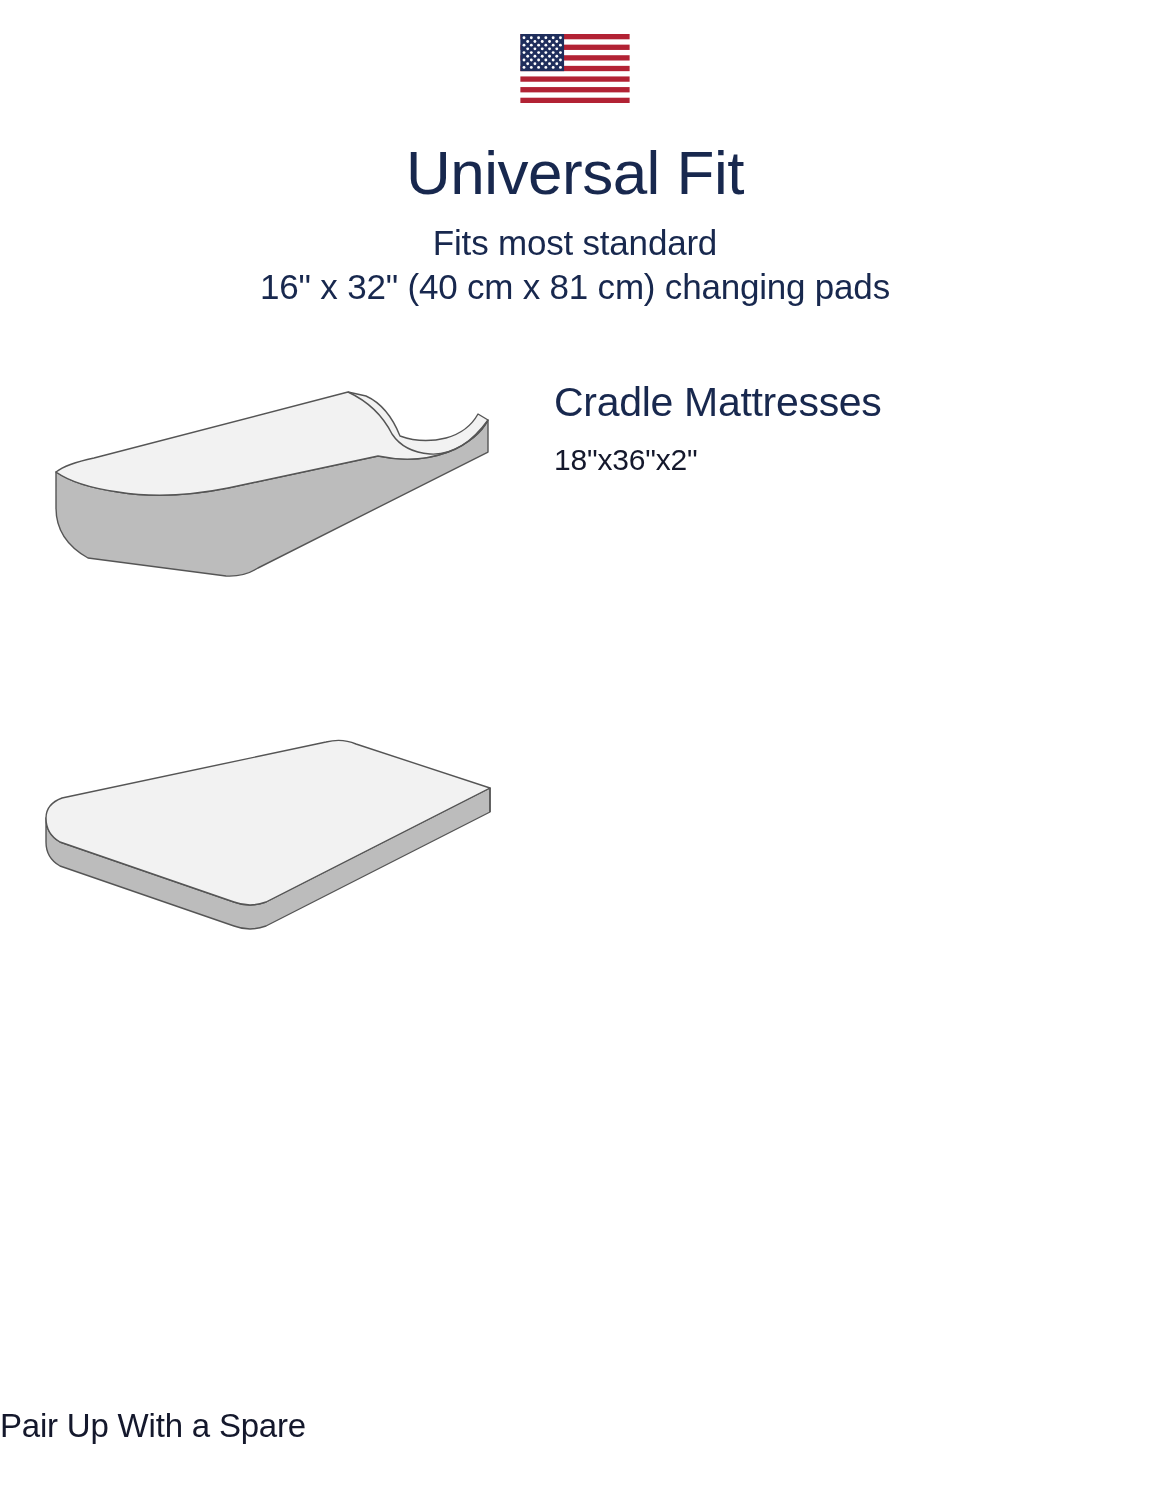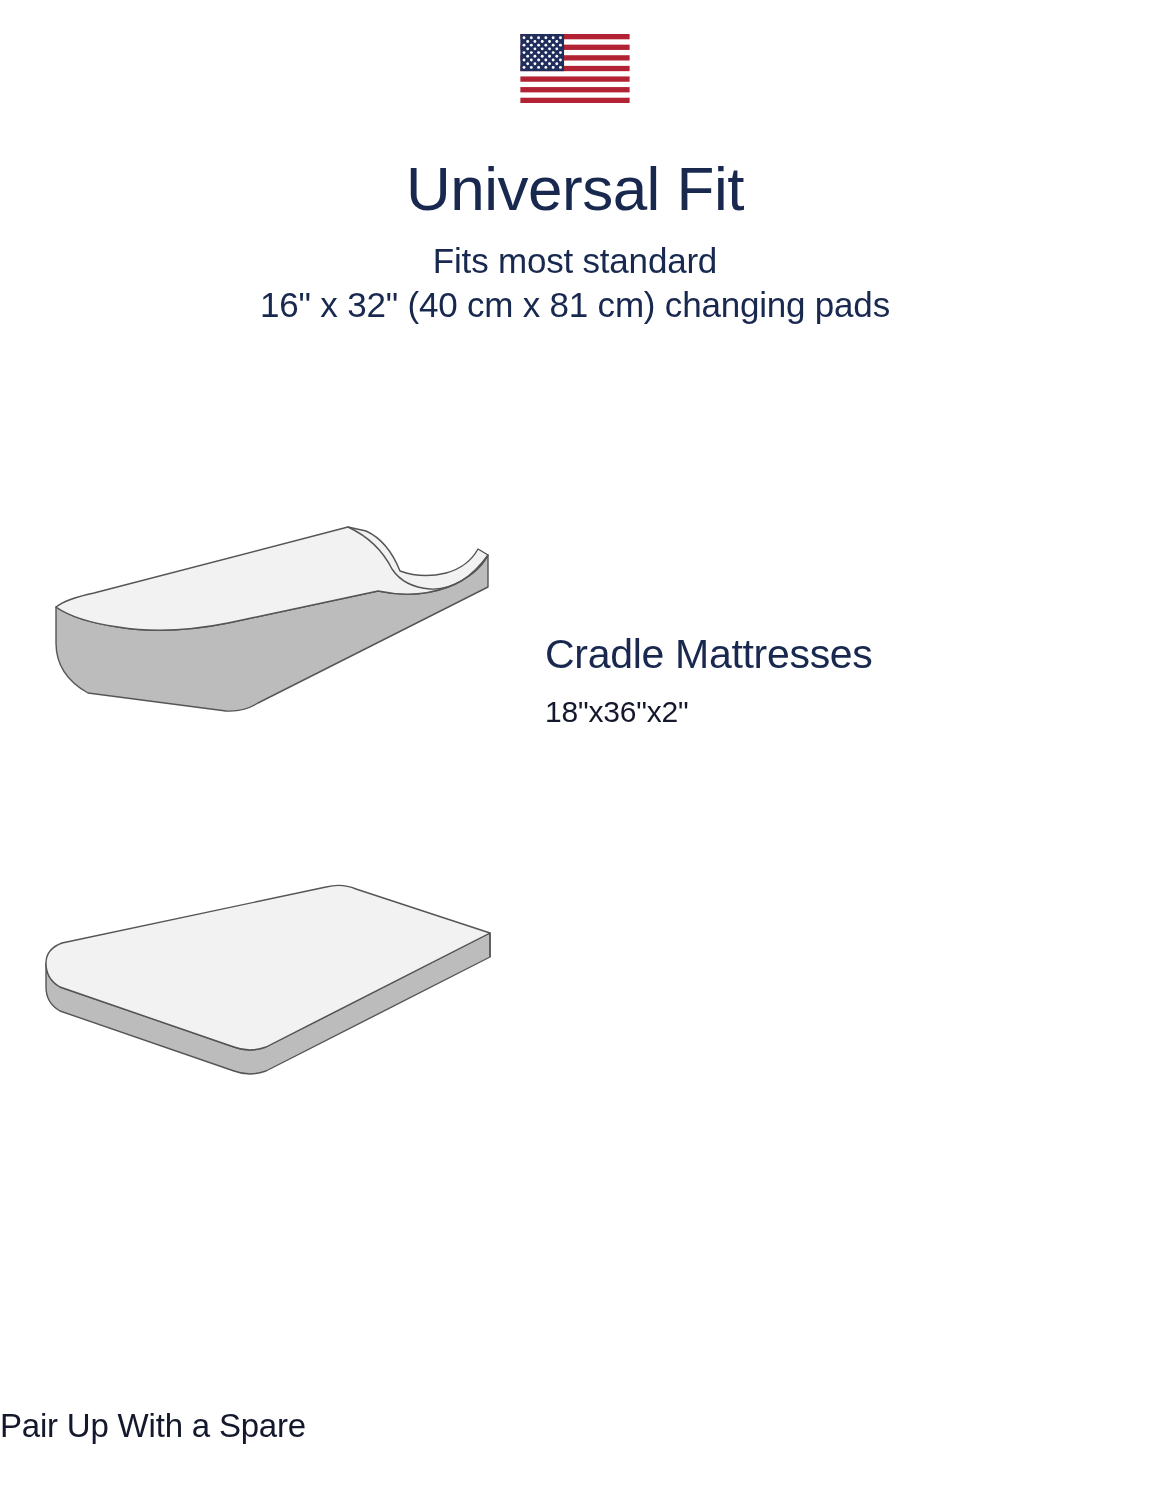--- a/index.html
+++ b/index.html
@@ -36,43 +36,45 @@
     left: 0; right: 0;
     top: 140px;
     text-align: center;
   }
   .page-title {
     font-size: 62px;
     line-height: 1.08;
     font-weight: 400;
     color: #18284e;
     letter-spacing: -0.5px;
-    margin: 16px;
+    margin: 0;
   }
   .subtitle {
+    margin-top: 14px;
   }
   .subtitle-line {
     font-size: 35px;
     line-height: 1.26;
     color: #18284e;
     font-weight: 400;
     letter-spacing: -0.2px;
   }
 
   
   .products {
     position: absolute;
     left: 0; right: 0;
     top: 380px;
   }
   .product-row {
     position: relative;
     height: 350px;
     display: flex;
-    align-items: flex-end;
+    align-items: flex-start;
+    gap: 9px;
   }
   .illus-cell {
     width: 545px;
     flex: 0 0 545px;
     display: flex;
     align-items: center;
     justify-content: center;
   }
   .illus {
     display: block;

